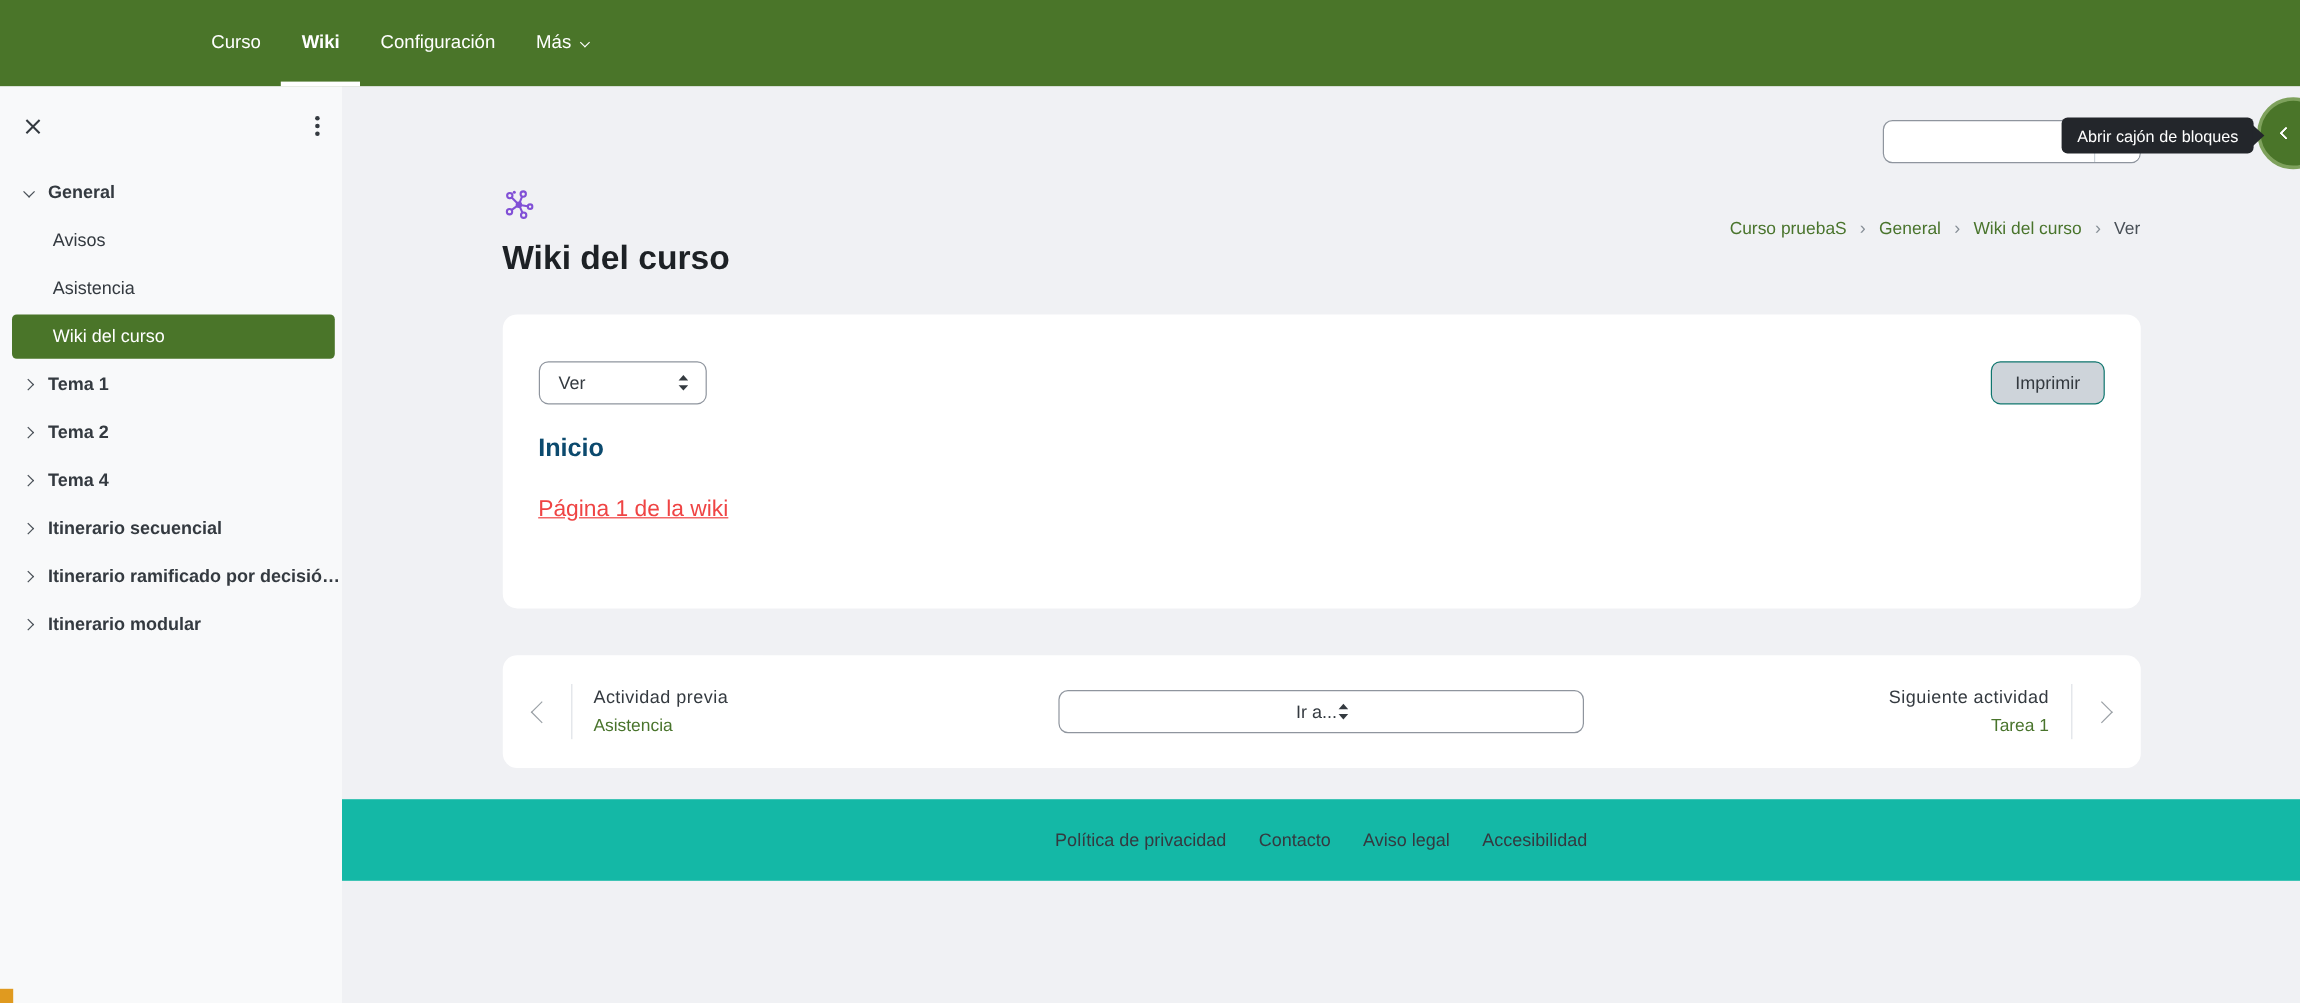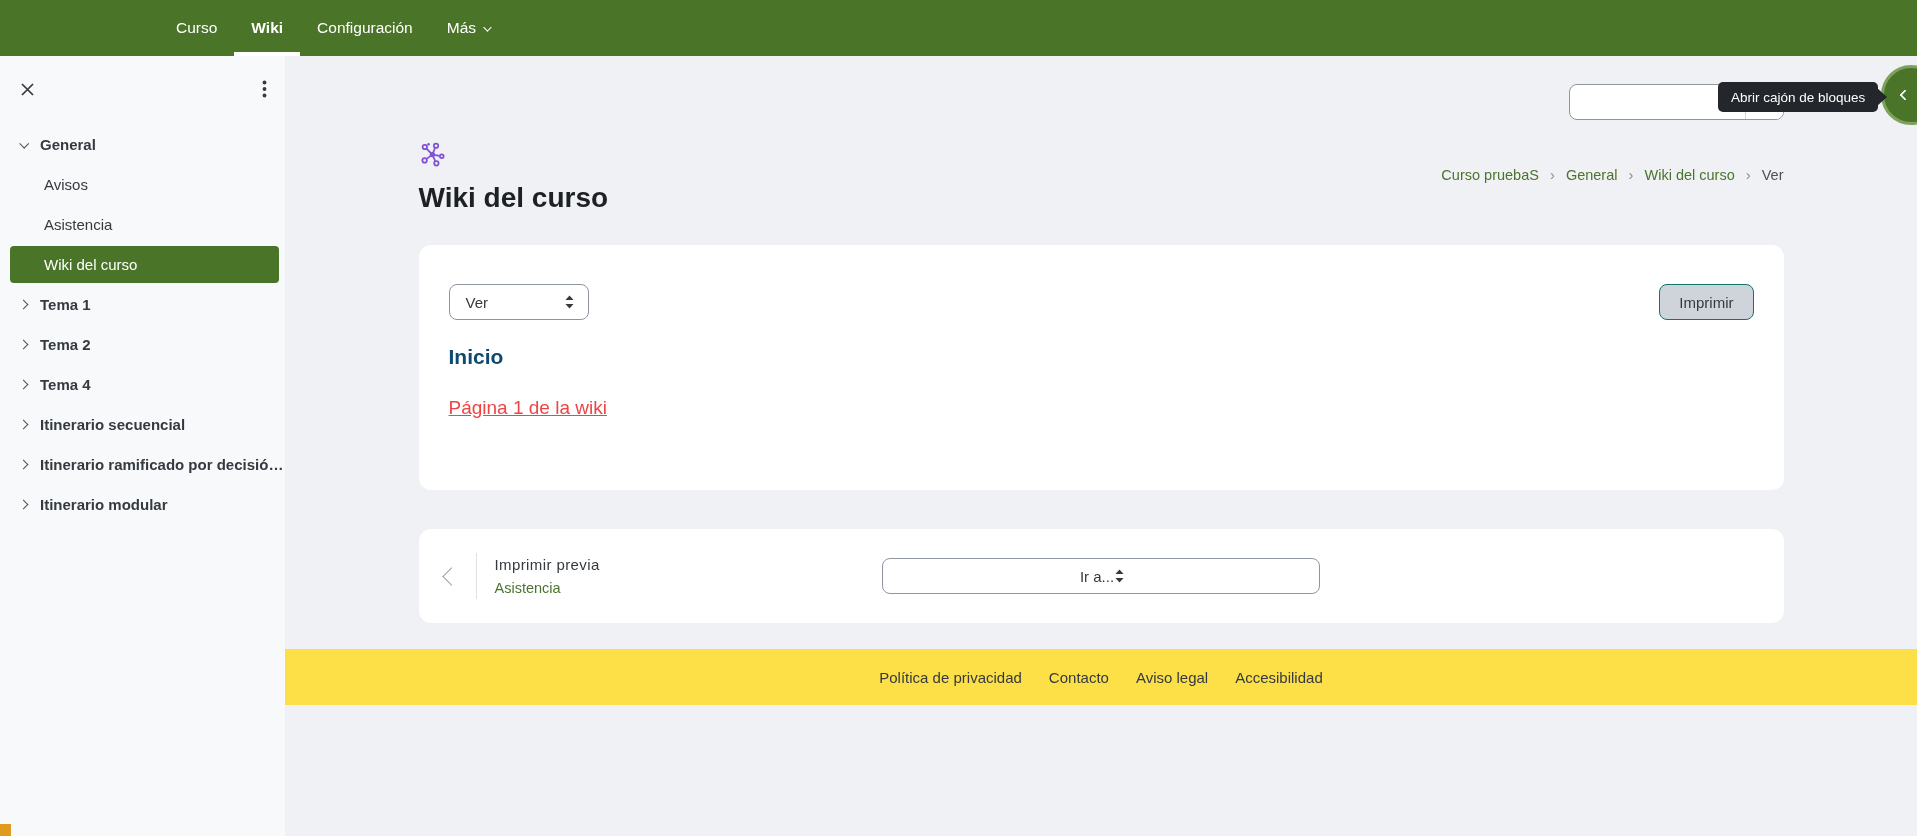--- a/index.html
+++ b/index.html
@@ -1,21 +1,21 @@
 <!DOCTYPE html>
 <html><head>
 <meta charset="utf-8">
 <style>
   * { margin:0; padding:0; box-sizing:border-box; }
   html,body { width:1917px; height:836px; }
   body { font-family:"Liberation Sans", sans-serif; }
   .app { position:relative; width:1917px; height:836px; overflow:hidden; background:#f0f1f4; }
 
   
-  .topnav { height:56px; background:#4a7529; display:flex; align-items:stretch; padding-left:159px; }
+  .topnav { height:72px; background:#4a7529; display:flex; align-items:stretch; padding-left:159px; }
   .tab { position:relative; display:flex; align-items:center; gap:8px; padding:0 17px; color:#fff;
          font-size:15.5px; cursor:pointer; }
   .tab.active { font-weight:700; }
   .tab.active::after { content:""; position:absolute; left:0; right:0; bottom:0; height:4px; background:#fff; }
 
   
   .chev { display:inline-block; width:7px; height:7px; border-right:1.6px solid currentColor;
           border-bottom:1.6px solid currentColor; }
   .chev.down  { transform:rotate(45deg) translateY(-1px); }
   .chev.right { transform:rotate(-45deg); }
@@ -77,21 +77,21 @@
 
   .activity-nav { position:relative; margin-top:39px; height:94px; display:flex; align-items:center;
                   justify-content:space-between; padding:0 26px; }
   .act-side { display:flex; align-items:center; }
   .vdiv { width:1px; height:46px; background:#dee2e6; margin:0 18px; }
   .act-label { font-size:15px; color:#343a40; letter-spacing:0.4px; }
   .act-link { display:inline-block; margin-top:7px; font-size:14.5px; color:#49742c; text-decoration:none; cursor:pointer; }
   .act-text.right { text-align:right; }
   .select.jump { position:absolute; left:50%; transform:translateX(-50%); width:438px;justify-content:center; }
 
-  .footer { margin-top:26px; height:56px; background:#fde047; display:flex; align-items:center;
+  .footer { margin-top:26px; height:68px; background:#14b8a6; display:flex; align-items:center;
             justify-content:center; gap:27px; font-size:15px; }
   .footer a { color:#343a40; text-decoration:none; cursor:pointer; }
 
   
   .tooltip { position:absolute; top:26px; left:1433px; height:30px; background:#23262b; color:#fff;
              border-radius:5px; display:flex; align-items:center; padding:0 13px; font-size:13.5px;
              white-space:nowrap; z-index:5; }
   .tooltip::after { content:""; position:absolute; right:-9px; top:50%; transform:translateY(-50%);
                     border:9px solid transparent; border-right:0; border-left:10px solid #23262b; }
   .drawer-toggle { position:absolute; top:9px; right:-24px; width:60px; height:60px; border-radius:50%;
@@ -243,31 +243,39 @@
           </div>
           <h2 class="wiki-heading">Inicio</h2>
           <a class="wiki-link">Página 1 de la wiki</a>
         </section>
 
         <section class="card activity-nav">
           <div class="act-side">
             <span class="chev-big left"></span>
             <div class="vdiv"></div>
             <div class="act-text">
-              <div class="act-label">Imprimir previa</div>
+              <div class="act-label">Actividad previa</div>
               <a class="act-link">Asistencia</a>
             </div>
           </div>
           <div class="select jump">
             <span>Ir a...</span>
             <svg width="11" height="16" viewBox="0 0 11 16">
               <path d="M1.5 6 L5.5 1.5 L9.5 6 Z" fill="#343a40"></path>
               <path d="M1.5 10 L5.5 14.5 L9.5 10 Z" fill="#343a40"></path>
             </svg>
           </div>
+          <div class="act-side">
+            <div class="act-text right">
+              <div class="act-label">Siguiente actividad</div>
+              <a class="act-link">Tarea 1</a>
+            </div>
+            <div class="vdiv"></div>
+            <span class="chev-big right"></span>
+          </div>
         </section>
 
       </div>
 
       <footer class="footer">
         <a>Política de privacidad</a>
         <a>Contacto</a>
         <a>Aviso legal</a>
         <a>Accesibilidad</a>
       </footer>

